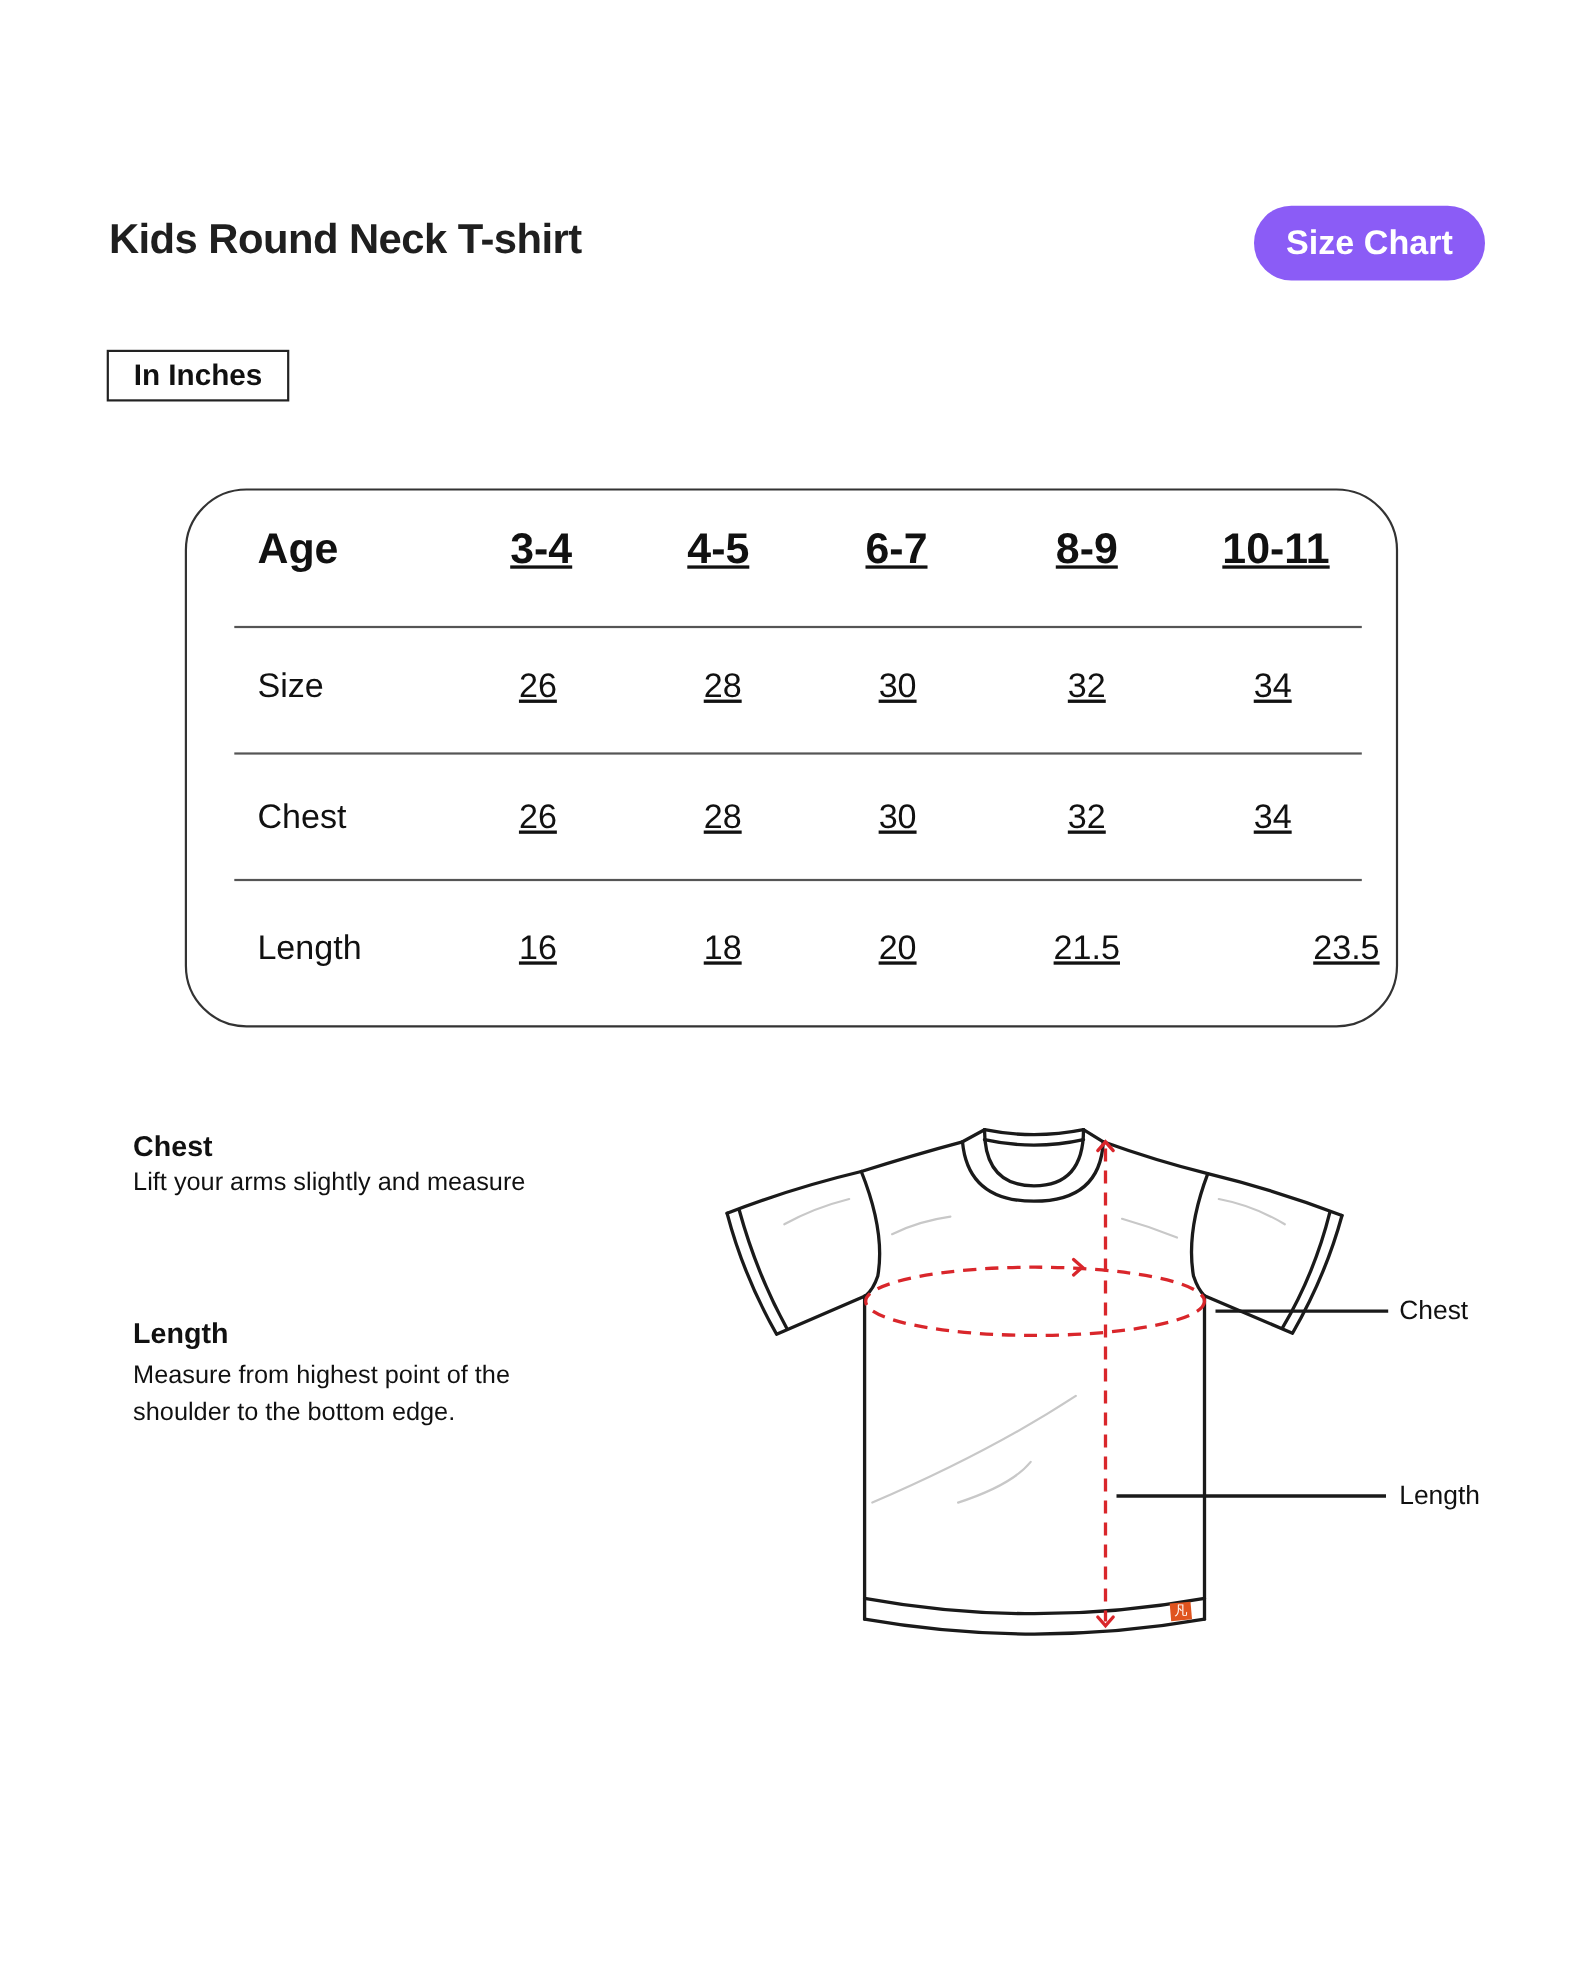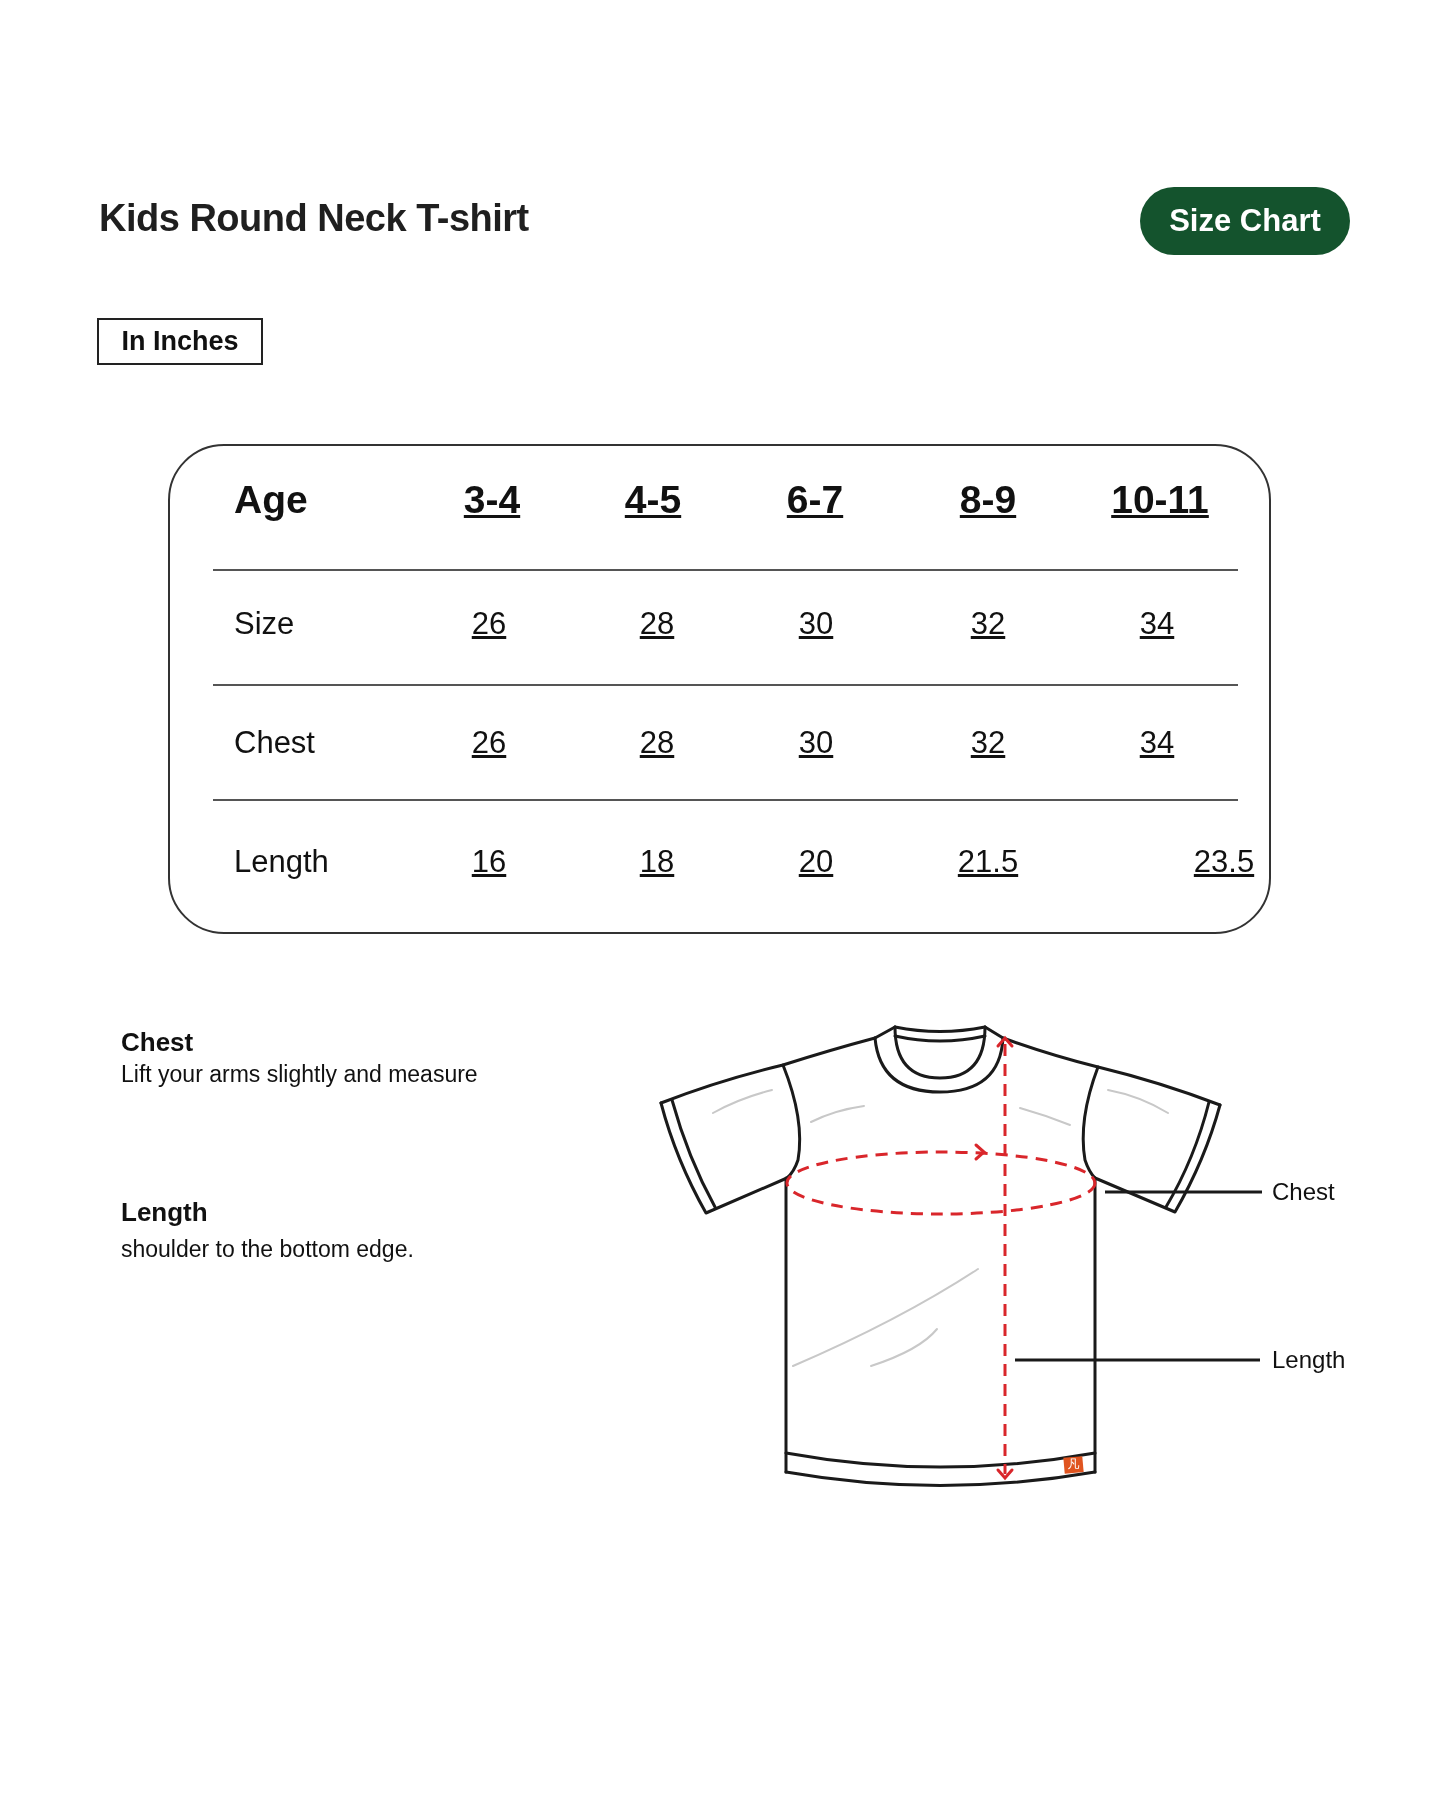--- a/index.html
+++ b/index.html
@@ -7,21 +7,21 @@
       width: 1445px; height: 1806px; position: relative; overflow: hidden;
       font-family: "Liberation Sans", "DejaVu Sans", sans-serif; color: #1a1a1a;
     }
     .abs { position: absolute; }
     .title {
       left: 99px; top: 188px; font-size: 38px; font-weight: 700;
       color: #1f1f1f; letter-spacing: -0.5px; line-height: 60px; white-space: nowrap;
     }
     .pill {
       left: 1140px; top: 187px; width: 210px; height: 68px; border-radius: 34px;
-      background: #14532d; color: #fff; display: flex; align-items: center; justify-content: center;
+      background: #8b5cf6; color: #fff; display: flex; align-items: center; justify-content: center;
       font-size: 31px; font-weight: 700; white-space: nowrap;
     }
     .units {
       left: 97px; top: 318px; width: 162px; height: 43px; border: 2px solid #222;
       display: flex; align-items: center; justify-content: center;
       font-size: 27px; font-weight: 700; color: #111; white-space: nowrap;
     }
     .table-box {
       left: 168px; top: 444px; width: 1103px; height: 490px;
       border: 2px solid #333; border-radius: 56px; box-sizing: border-box;
@@ -77,20 +77,21 @@
 <div class="abs cell num" style="left:988px; top:844px;">21.5</div>
 <div class="abs cell num" style="left:1208px; top:844px;margin-left:16px;">23.5</div>
 
 <div class="abs desc-h" style="left:121px; top:1027px;">Chest</div>
 <div class="abs desc-b" style="left:121px; top:1059px; line-height:30px;">
   <div>Lift your arms slightly and measure</div>
 </div>
 
 <div class="abs desc-h" style="left:121px; top:1197px;">Length</div>
 <div class="abs desc-b" style="left:121px; top:1232px; line-height:34px;">
+  <div>Measure from highest point of the</div>
   <div>shoulder to the bottom edge.</div>
 </div>
 
 <svg class="abs" style="left:0; top:0;" width="1445" height="1806" viewBox="0 0 1445 1806">
   <g fill="none" stroke="#1a1a1a" stroke-width="3" stroke-linejoin="round" stroke-linecap="round">
 
     <path d="M875 1038 L895 1027"></path>
     <path d="M875 1038 Q830 1050 783 1065 Q720 1080 661 1103"></path>
     <path d="M985 1027 L1003 1038 Q1050 1055 1098 1067 Q1160 1082 1220 1105"></path>
 

